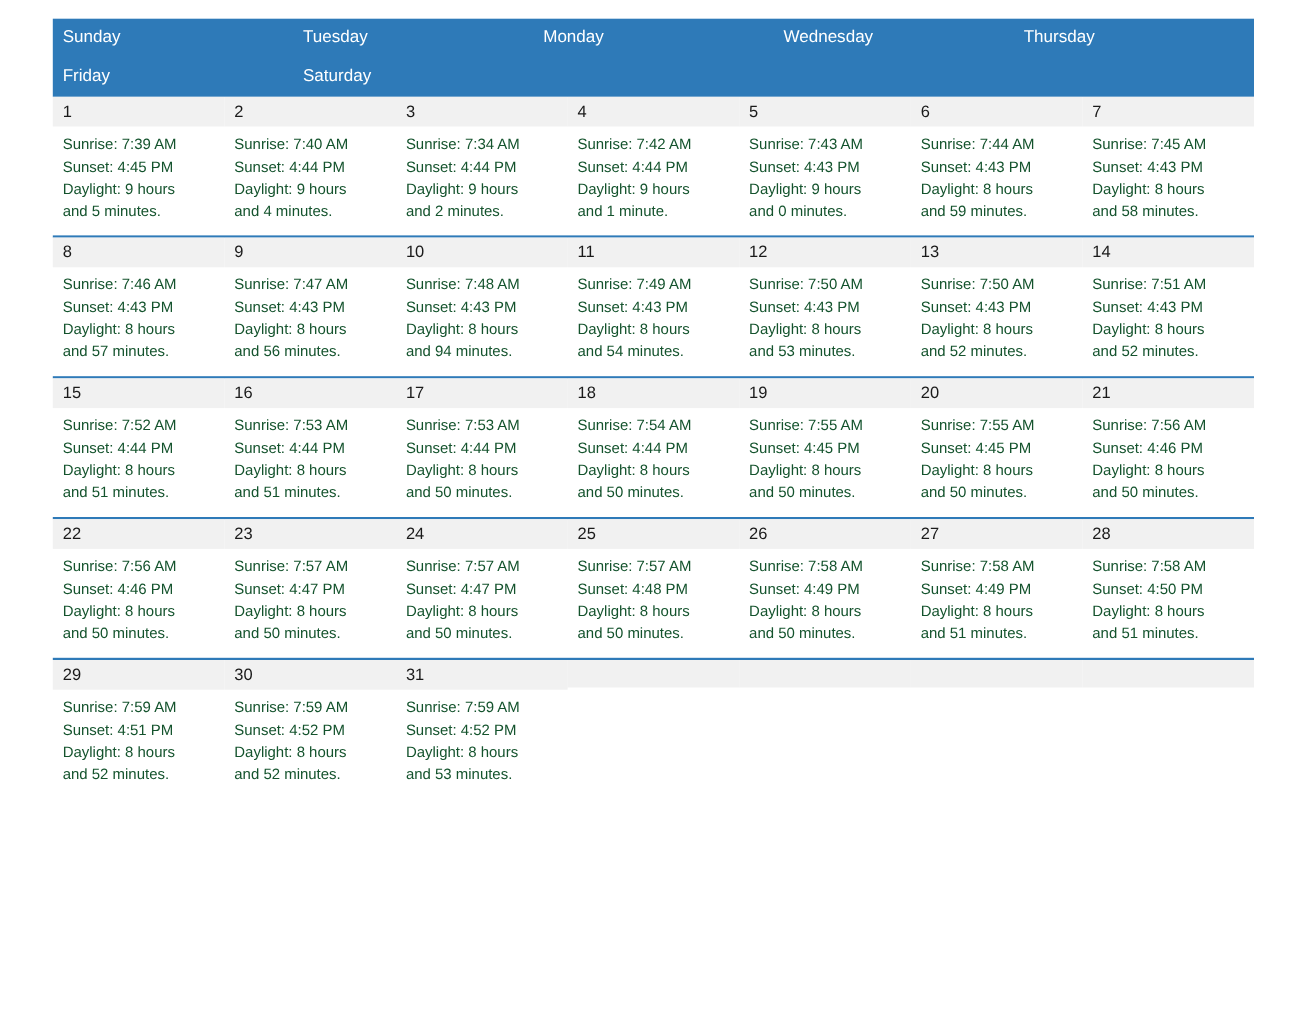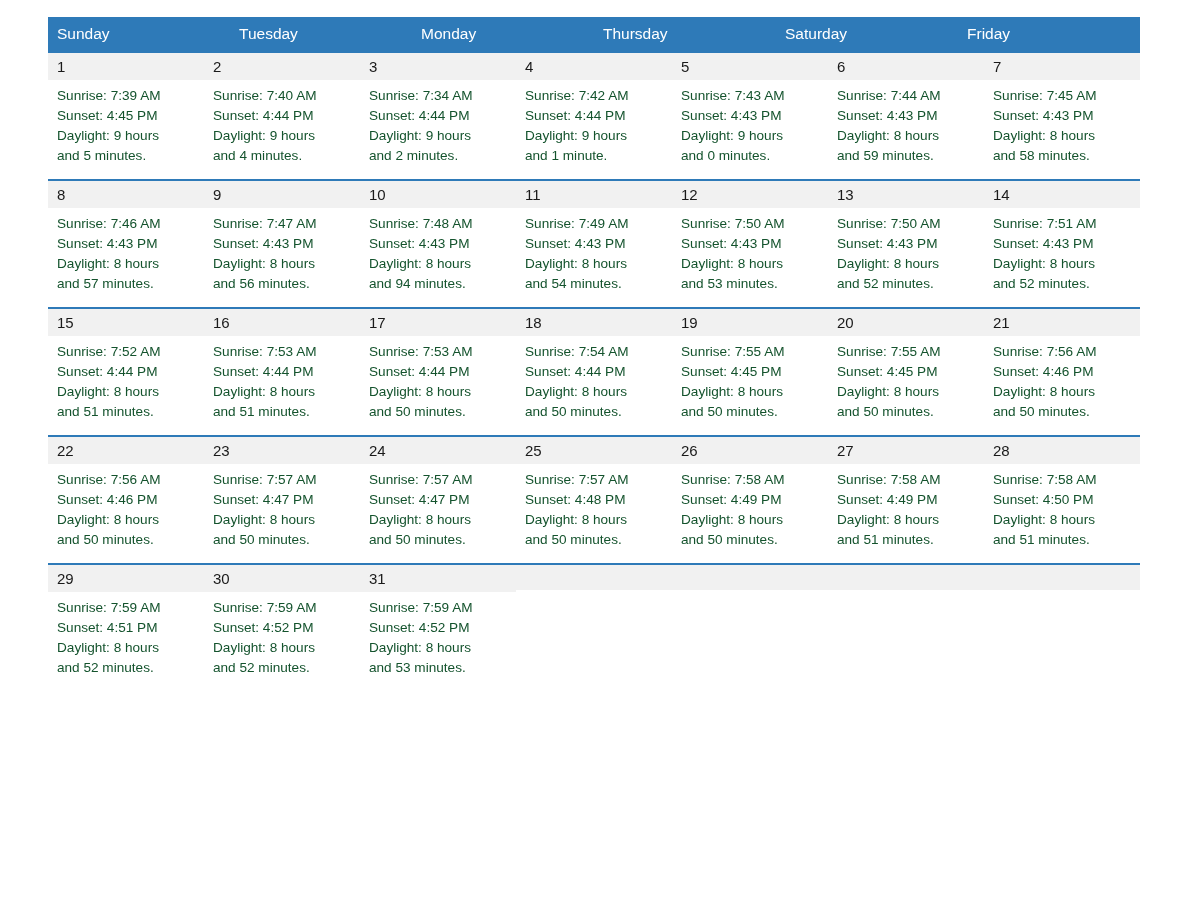--- a/index.html
+++ b/index.html
@@ -86,21 +86,21 @@
     line-height: 1.1;
   }
 
   
   .calendar {
     margin-top: 17px;
     width: 1092px;
   }
   .weekdays {
     display: grid;
-    grid-template-columns: repeat(6, 1fr);
+    grid-template-columns: repeat(5, 1fr);
     background: #2e7ab8;
   }
   .weekday {
     color: #ffffff;
     font-size: 15.5px;
     padding: 8px 0 9px 9px;
     line-height: 1.2;
   }
 
   .week {
@@ -139,23 +139,24 @@
 <body>
 
 <div class="page">
 
 
   <div class="calendar">
     <div class="weekdays">
       <div class="weekday">Sunday</div>
       <div class="weekday">Tuesday</div>
       <div class="weekday">Monday</div>
+      <div class="weekday">Wednesday</div>
       <div class="weekday">Thursday</div>
+      <div class="weekday">Friday</div>
       <div class="weekday">Saturday</div>
-      <div class="weekday">Friday</div>
     </div>
     <div id="weeks-container">
         <div class="week">
           <div class="day">
             <div class="day-num">1</div>
             <div class="day-info">
               <div>Sunrise: 7:39 AM</div>
               <div>Sunset: 4:45 PM</div>
               <div>Daylight: 9 hours</div>
               <div>and 5 minutes.</div>

